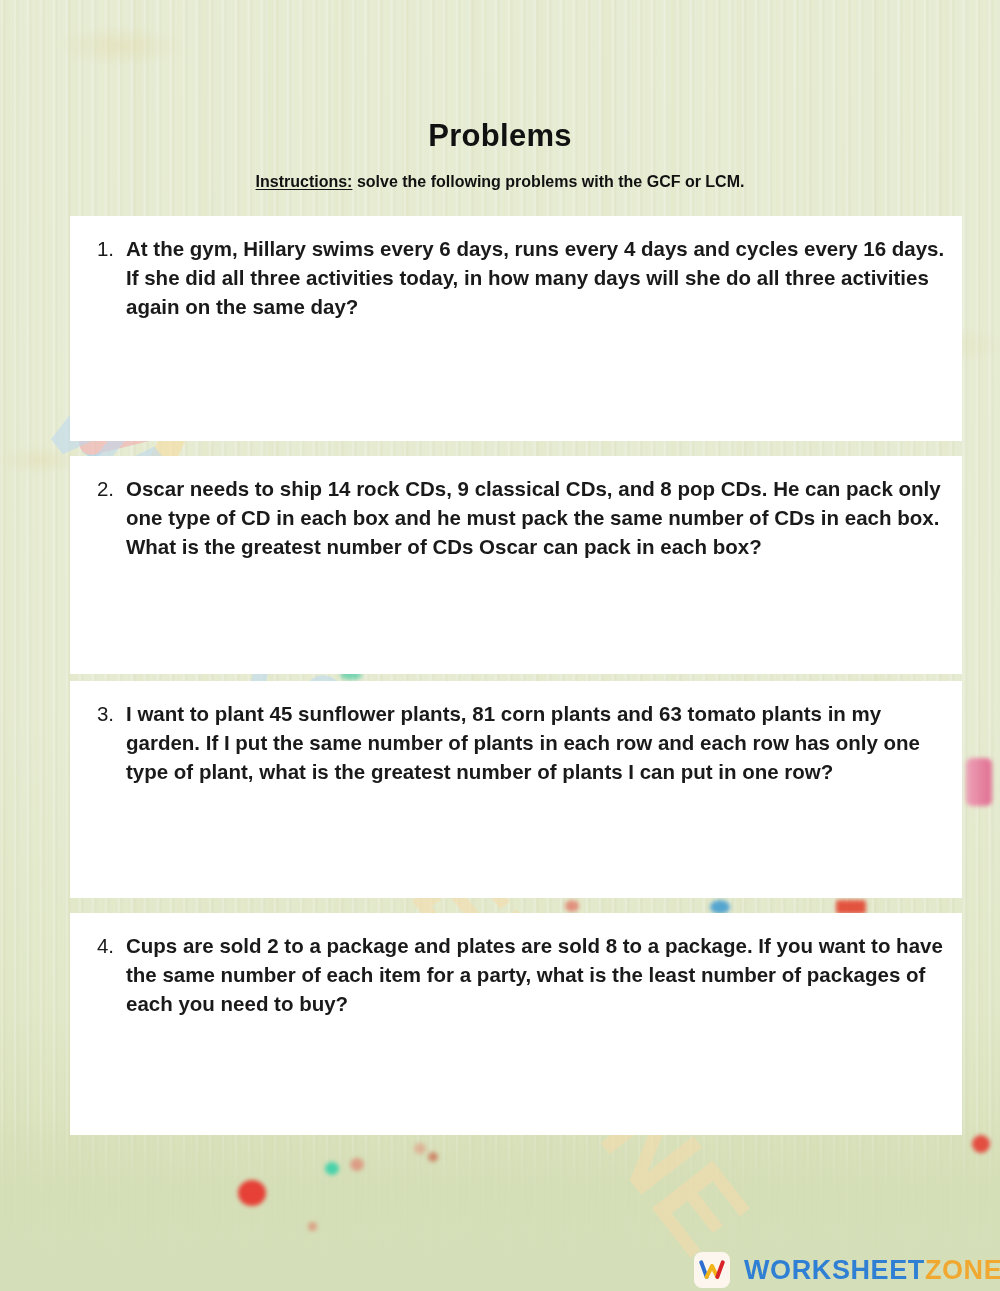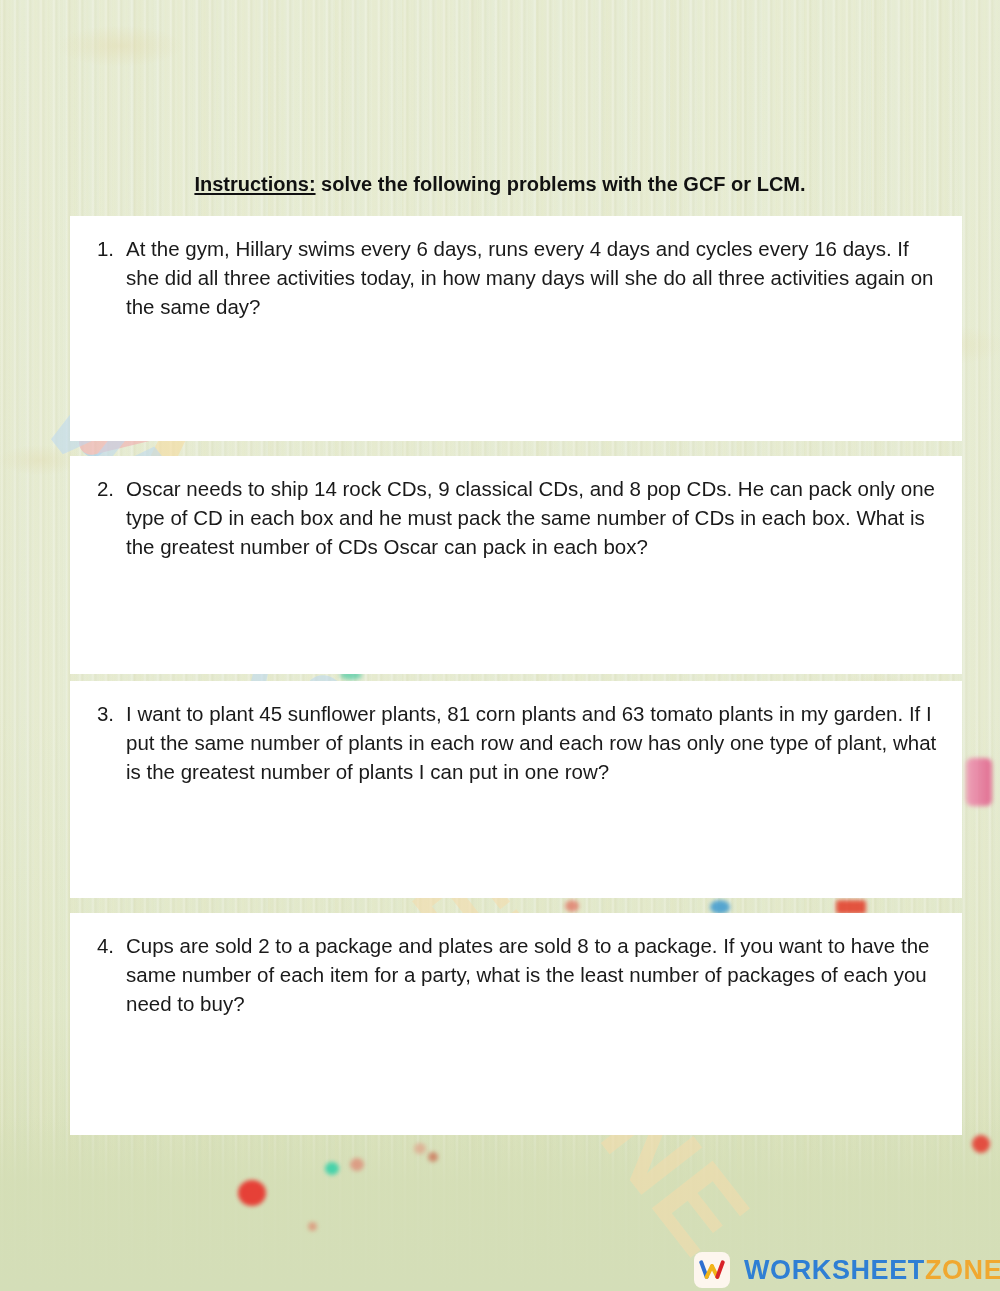--- a/index.html
+++ b/index.html
@@ -114,21 +114,21 @@
     font-weight: bold;
     color: #111111;
     letter-spacing: 0.3px;
     z-index: 3;
   }
   #instructions-line {
     position: absolute;
     left: 0; right: 0;
     top: 173px;
     text-align: center;
-    font-size: 20px;
+    font-size: 16px;
     font-weight: bold;
     color: #111111;
     z-index: 3;
   }
   #instructions-line .ins-label {
     text-decoration: underline;
     text-underline-offset: 2px;
   }
 
   
@@ -159,20 +159,21 @@
     line-height: 29px;
     color: #1a1a1a;
     box-sizing: border-box;
   }
   .problem-text {
     flex: 1 1 auto;
     font-size: 20.5px;
     line-height: 29px;
     color: #1a1a1a;
     text-align: left;
+    font-weight: bold;
   }
 
   
   .blob {
     position: absolute;
     border-radius: 50%;
     pointer-events: none;
     z-index: 2;
     filter: blur(2.2px);
   }
@@ -232,20 +233,21 @@
   <div class="blob" style="left:340px; top:670px; width:22px; height:10px; background:#3fc8a0; opacity:0.65;"></div>
   <div class="blob" style="left:966px; top:758px; width:26px; height:48px; background:linear-gradient(90deg,#f08ab0,#e0477f); opacity:0.75; border-radius:6px;"></div>
   <div class="blob" style="left:238px; top:1180px; width:28px; height:26px; background:#e8302a; opacity:0.9;"></div>
   <div class="blob" style="left:325px; top:1162px; width:14px; height:13px; background:#2ed0a8; opacity:0.85;"></div>
   <div class="blob" style="left:350px; top:1158px; width:14px; height:13px; background:#de8874; opacity:0.75;"></div>
   <div class="blob" style="left:414px; top:1143px; width:12px; height:11px; background:#e0a288; opacity:0.7;"></div>
   <div class="blob" style="left:428px; top:1152px; width:10px; height:10px; background:#c8533a; opacity:0.6;"></div>
   <div class="blob" style="left:308px; top:1222px; width:9px; height:9px; background:#e0705a; opacity:0.55;"></div>
   <div class="blob" style="left:972px; top:1135px; width:18px; height:18px; background:#e5352c; opacity:0.85;"></div>
 
+  <div id="page-title">Problems</div>
   <div id="instructions-line"><span class="ins-label">Instructions:</span><span> solve the following problems with the GCF or LCM.</span></div>
 
   <div class="problem-box" id="problem-box-1">
     <div class="problem-row">
       <div class="problem-number">1.</div>
       <div class="problem-text">At the gym, Hillary swims every 6 days, runs every 4 days and cycles every 16 days. If she did all three activities today, in how many days will she do all three activities again on the same day?</div>
     </div>
   </div>
 
   <div class="problem-box" id="problem-box-2">

